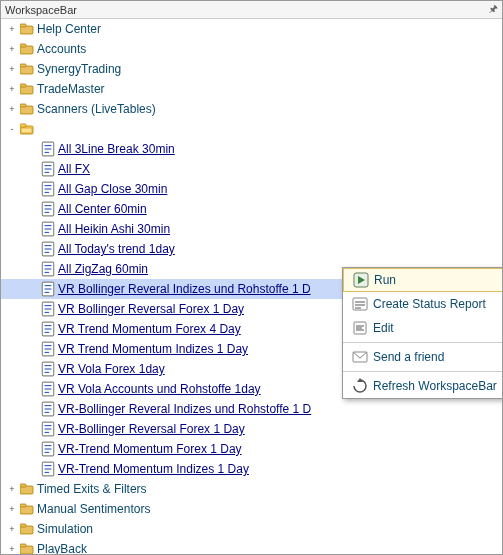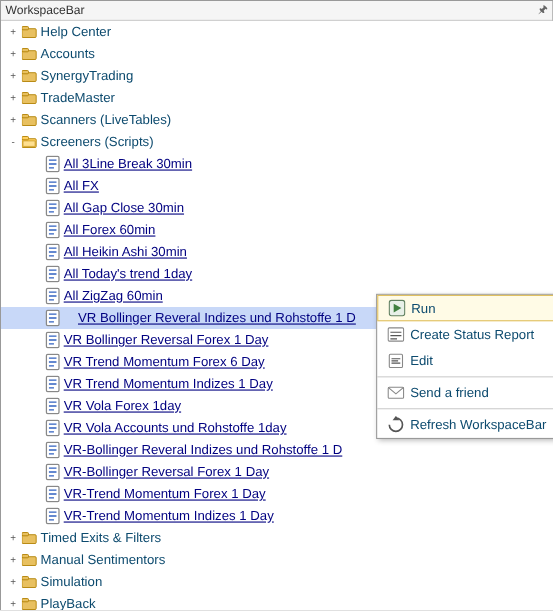--- a/index.html
+++ b/index.html
@@ -62,21 +62,20 @@
       height: 20px;
       padding-left: 4px;
       cursor: pointer;
       white-space: nowrap;
       font-size: 12px;
       color: #000;
     }
 
     .tree-item.highlighted {
       background: #c8d8f8;
-      gap: 13px;
     }
 
     .expand-icon {
       width: 14px;
       height: 14px;
       display: inline-flex;
       align-items: center;
       justify-content: center;
       font-size: 9px;
       color: #555;
@@ -245,21 +244,20 @@
 
     <div class="tree-item indent-1">
       <span class="expand-icon">-</span>
       <span class="folder-icon">
         <svg viewBox="0 0 14 12">
             <rect x="0" y="3" width="13" height="8" rx="1" fill="#ffd060" stroke="#b08000" stroke-width="0.8"></rect>
             <rect x="0" y="1" width="6" height="3" rx="1" fill="#ffd060" stroke="#b08000" stroke-width="0.8"></rect>
             <rect x="1" y="5" width="11" height="5" rx="0.5" fill="#ffe090" stroke="#b08000" stroke-width="0.5"></rect>
           </svg>
       </span>
-      <span class="item-label no-link">Screeners (Scripts)</span>
     </div>
 
     <div class="tree-item indent-3">
       <span class="script-icon">
         <svg viewBox="0 0 14 14">
             <rect x="2" y="1" width="10" height="12" rx="1" fill="#fff" stroke="#888" stroke-width="1"></rect>
             <line x1="4" y1="4" x2="10" y2="4" stroke="#3060c0" stroke-width="1"></line>
             <line x1="4" y1="7" x2="10" y2="7" stroke="#3060c0" stroke-width="1"></line>
             <line x1="4" y1="10" x2="8" y2="10" stroke="#3060c0" stroke-width="1"></line>
           </svg>
@@ -293,21 +291,21 @@
 
     <div class="tree-item indent-3">
       <span class="script-icon">
         <svg viewBox="0 0 14 14">
             <rect x="2" y="1" width="10" height="12" rx="1" fill="#fff" stroke="#888" stroke-width="1"></rect>
             <line x1="4" y1="4" x2="10" y2="4" stroke="#3060c0" stroke-width="1"></line>
             <line x1="4" y1="7" x2="10" y2="7" stroke="#3060c0" stroke-width="1"></line>
             <line x1="4" y1="10" x2="8" y2="10" stroke="#3060c0" stroke-width="1"></line>
           </svg>
       </span>
-      <span class="item-label">All Forex 60min</span>
+      <span class="item-label">All Center 60min</span>
     </div>
 
     <div class="tree-item indent-3">
       <span class="script-icon">
         <svg viewBox="0 0 14 14">
             <rect x="2" y="1" width="10" height="12" rx="1" fill="#fff" stroke="#888" stroke-width="1"></rect>
             <line x1="4" y1="4" x2="10" y2="4" stroke="#3060c0" stroke-width="1"></line>
             <line x1="4" y1="7" x2="10" y2="7" stroke="#3060c0" stroke-width="1"></line>
             <line x1="4" y1="10" x2="8" y2="10" stroke="#3060c0" stroke-width="1"></line>
           </svg>
@@ -365,21 +363,21 @@
 
     <div class="tree-item indent-3">
       <span class="script-icon">
         <svg viewBox="0 0 14 14">
             <rect x="2" y="1" width="10" height="12" rx="1" fill="#fff" stroke="#888" stroke-width="1"></rect>
             <line x1="4" y1="4" x2="10" y2="4" stroke="#3060c0" stroke-width="1"></line>
             <line x1="4" y1="7" x2="10" y2="7" stroke="#3060c0" stroke-width="1"></line>
             <line x1="4" y1="10" x2="8" y2="10" stroke="#3060c0" stroke-width="1"></line>
           </svg>
       </span>
-      <span class="item-label">VR Trend Momentum Forex 6 Day</span>
+      <span class="item-label">VR Trend Momentum Forex 4 Day</span>
     </div>
 
     <div class="tree-item indent-3">
       <span class="script-icon">
         <svg viewBox="0 0 14 14">
             <rect x="2" y="1" width="10" height="12" rx="1" fill="#fff" stroke="#888" stroke-width="1"></rect>
             <line x1="4" y1="4" x2="10" y2="4" stroke="#3060c0" stroke-width="1"></line>
             <line x1="4" y1="7" x2="10" y2="7" stroke="#3060c0" stroke-width="1"></line>
             <line x1="4" y1="10" x2="8" y2="10" stroke="#3060c0" stroke-width="1"></line>
           </svg>

